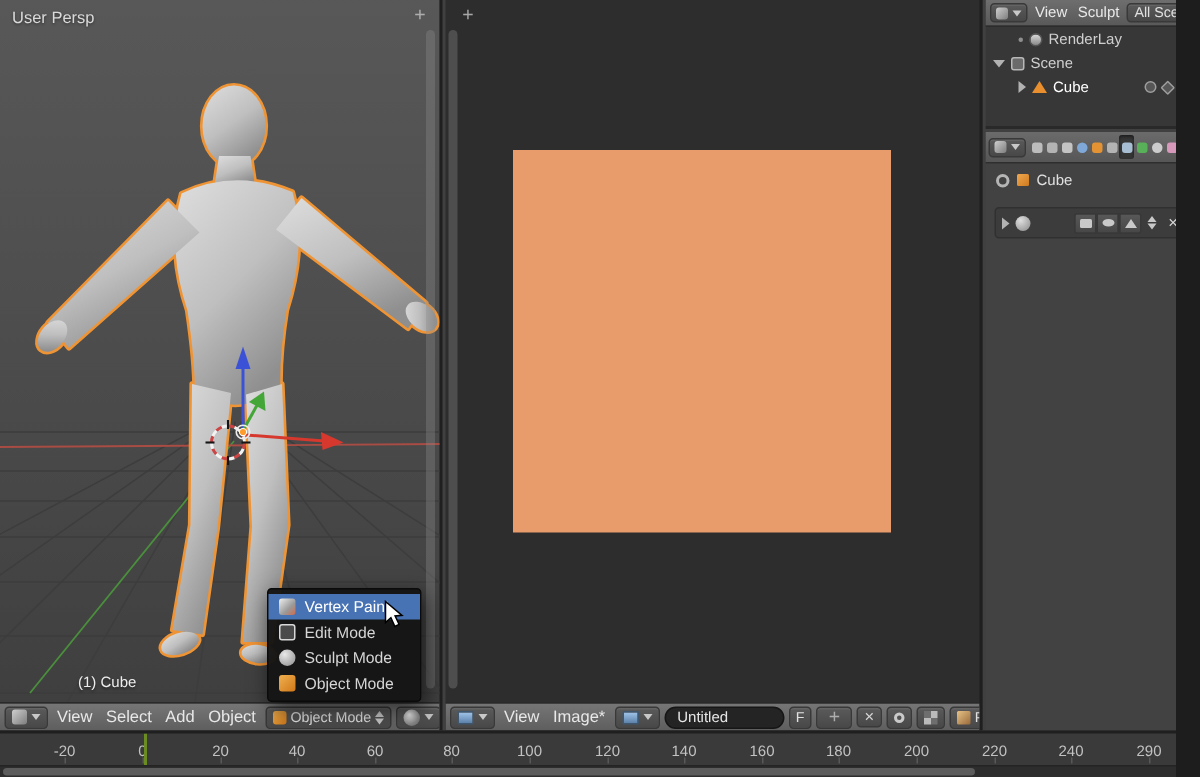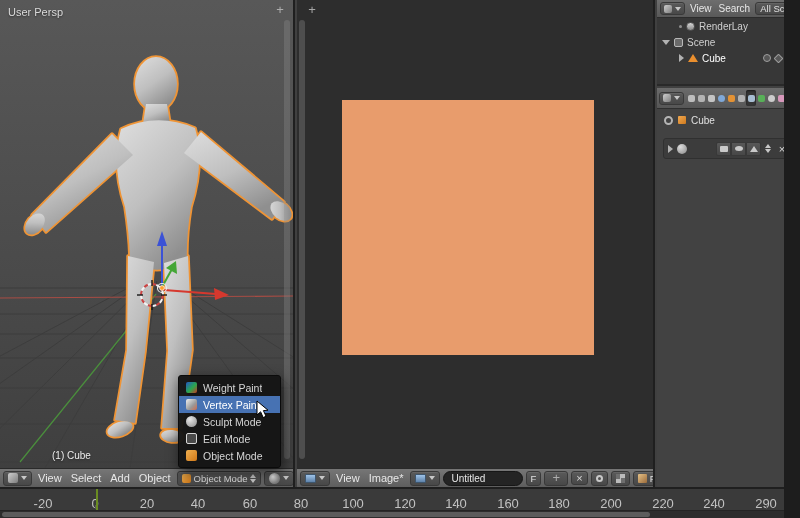--- a/index.html
+++ b/index.html
@@ -94,21 +94,21 @@
 .spacer{flex:1}
 .tbtn{width:15px;height:14px;background:linear-gradient(#585858,#474747);border:1px solid #383838;display:flex;align-items:center;justify-content:center;flex:0 0 auto}
 .cam-s{width:8px;height:6px;background:#c9c9c9;border-radius:1px}
 .eye-s{width:8px;height:5px;background:#c9c9c9;border-radius:50%}
 .tri-s{width:0;height:0;border-left:4px solid transparent;border-right:4px solid transparent;border-bottom:6px solid #c9c9c9}
 .xbtn{width:14px;height:14px;display:flex;align-items:center;justify-content:center;color:#d8d8d8;font-size:11px;flex:0 0 auto}
 .xbtn::before{content:'×'}
 
 
 .tick{position:absolute;top:0;bottom:0}
-.tlab{position:absolute;top:7px;transform:translateX(-50%);font-size:13px;color:#c2c2c2;white-space:nowrap}
+.tlab{position:absolute;top:7px;transform:translateX(-50%);font-size:10px;color:#c2c2c2;white-space:nowrap}
 .tmark{position:absolute;left:0;bottom:9px;width:1px;height:4px;background:#585858}
 .framebar{position:absolute;left:96px;top:0;width:2px;height:23px}
 .tscroll{position:absolute;left:0;right:0;bottom:0;height:8px;background:#2d2d2d;border-top:1px solid #242424}
 .thandle{position:absolute;left:2px;top:1px;width:648px;height:5px;background:#5c5c5c;border-radius:3px}
 </style>
 </head>
 <body>
 
 <div class="app">
 
@@ -184,35 +184,31 @@
         <circle cx="162" cy="288" r="2.4" fill="#ff9d2c" stroke="#fff" stroke-width="0.7"></circle>
       </g>
     </svg>
 
     <div class="view-label">User Persp</div>
     <div class="obj-label">(1) Cube</div>
     <div class="plus" style="right:6px;top:3px"></div>
     <div class="vscroll" style="right:3px"></div>
 
     <div class="mode-menu">
-      <div class="mmi">
-        <span class="mi ic-wei"></span>
-        <span class="lbl">Weight Paint</span>
-      </div>
       <div class="mmi hl" style="background: rgb(71, 114, 179);">
         <span class="mi ic-ver"></span>
         <span class="lbl">Vertex Paint</span>
       </div>
       <div class="mmi">
+        <span class="mi ic-edi"></span>
+        <span class="lbl">Edit Mode</span>
+      </div>
+      <div class="mmi">
         <span class="mi ic-scu"></span>
         <span class="lbl">Sculpt Mode</span>
-      </div>
-      <div class="mmi">
-        <span class="mi ic-edi"></span>
-        <span class="lbl">Edit Mode</span>
       </div>
       <div class="mmi">
         <span class="mi ic-obj"></span>
         <span class="lbl">Object Mode</span>
       </div>
     </div>
 
     <svg class="cursorsvg" width="14" height="20" viewBox="0 0 14 20">
       <path d="M1 1 L1 15 L4.6 11.8 L7.2 17.6 L10 16.2 L7.4 10.6 L12 10.2 Z" fill="#fff" stroke="#000" stroke-width="1"></path>
     </svg>
@@ -279,21 +275,21 @@
 
   <div class="rp">
 
     <div class="outliner">
       <div class="ohdr">
         <span class="ibtn" style="height:13px;padding:0 3px">
           <span class="e3d-ic" style="width:8px;height:8px"></span>
           <span class="dna"></span>
         </span>
         <span class="mlabel">View</span>
-        <span class="mlabel">Search</span>
+        <span class="mlabel">Sculpt</span>
         <span class="ibtn" style="height:13px">
           <span>All Scen</span>
         </span>
         <span class="winbtn"></span>
       </div>
 
       <div class="orow">
         <span class="ind"></span>
         <span class="dot"></span>
         <span class="rlay-ic"></span>

